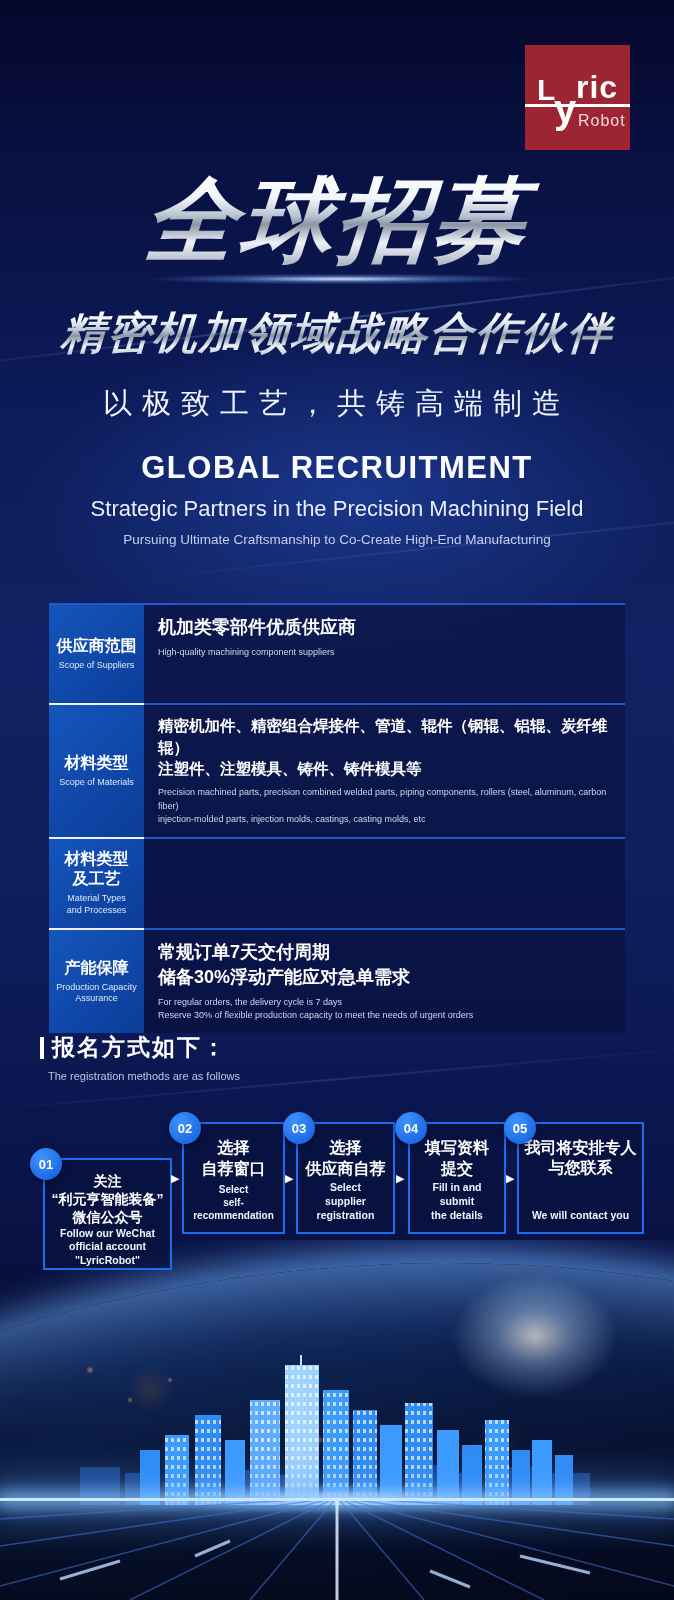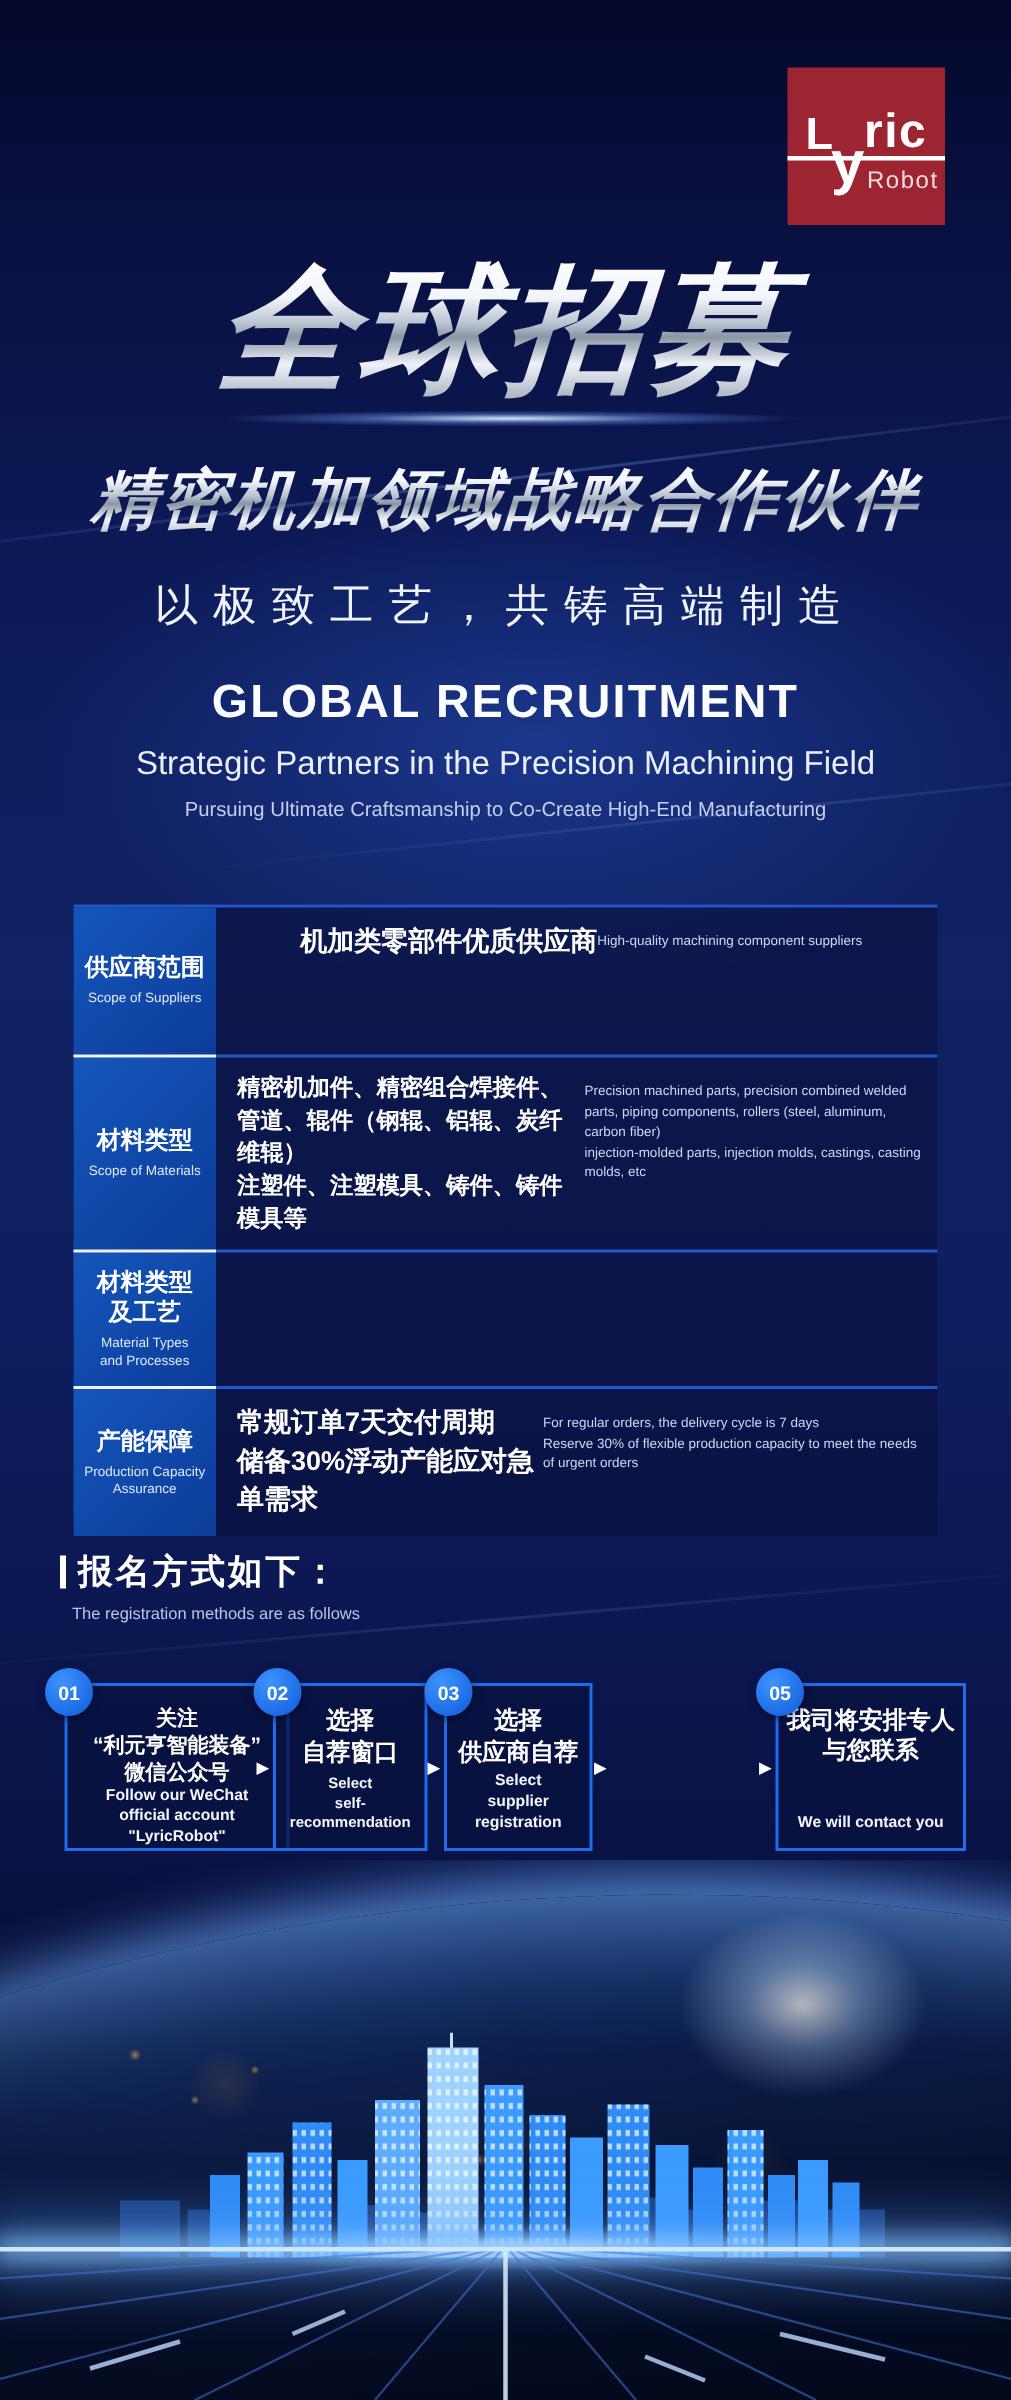--- a/index.html
+++ b/index.html
@@ -46,36 +46,36 @@
   .t-row{display:flex;border-top:2px solid #2257c7;background:rgba(6,12,48,.45);}
   .t-row:nth-child(1){min-height:100px;}
   .t-row:nth-child(2){min-height:99px;}
   .t-row:nth-child(3){min-height:91px;}
   .t-row:nth-child(4){min-height:100px;}
   .t-label{position:relative;flex:0 0 95px;display:flex;flex-direction:column;justify-content:center;align-items:center;
     text-align:center;background:linear-gradient(135deg,#1456bb,#0c3c99);padding:4px 3px;}
   .t-row + .t-row .t-label::before{content:"";position:absolute;left:0;top:-2px;width:100%;height:2px;background:#edf2fd;}
   .t-label-cn{font-size:16px;font-weight:700;line-height:1.25;white-space:pre-line;}
   .t-label-en{margin-top:4px;font-size:9px;font-weight:400;color:#dfe8fa;line-height:1.3;white-space:pre-line;}
-  .t-content{flex:1;display:flex;justify-content:center;padding:10px 8px 10px 14px;}
+  .t-content{flex:1;display:flex;flex-direction:column;justify-content:flex-start;padding:10px 8px 10px 14px;}
   .t-content-cn{font-size:18px;font-weight:700;line-height:1.4;white-space:pre-line;}
   .t-row:nth-child(2) .t-content-cn{font-size:15.5px;}
   .t-content-en{margin-top:6px;font-size:9px;font-weight:400;color:#ccd8f2;line-height:1.5;white-space:pre-line;}
 
   
   .reg-heading{position:absolute;left:40px;top:1032px;display:flex;align-items:center;z-index:2;}
   .reg-bar{width:4px;height:22px;background:#fff;margin-right:8px;}
   .reg-title-cn{font-size:23px;font-weight:800;letter-spacing:2px;}
   .reg-title-en{position:absolute;left:48px;top:1070px;font-size:11px;color:#b9c6e4;z-index:2;}
 
   
   .steps{position:absolute;left:0;top:1122px;width:674px;height:112px;z-index:2;}
   .step{position:absolute;top:0;height:112px;border:2px solid #1e6cf0;background:rgba(8,18,62,.72);
     display:flex;flex-direction:column;justify-content:space-evenly;align-items:center;text-align:center;padding:12px 4px 8px;}
-  .step.s1{left:43px;width:150px;}
+  .step.s1{left:43px;width:129px;margin-top:36px;}
   .step.s2{left:182px;width:103px;}
   .step.s3{left:296px;width:99px;}
   .step.s4{left:408px;width:98px;}
   .step.s5{left:517px;width:127px;gap:28px;}
   .badge{position:absolute;left:-15px;top:-12px;width:32px;height:32px;border-radius:50%;
     background:radial-gradient(circle at 35% 30%,#3d93ff,#0f5ad8);display:flex;align-items:center;justify-content:center;
     font-size:13px;font-weight:800;color:#fff;box-shadow:0 2px 6px rgba(0,0,30,.5);}
   .step-cn{font-size:16px;font-weight:800;line-height:1.3;white-space:pre-line;}
   .step.s1 .step-cn{font-size:14px;}
   .step-en{font-size:10.5px;font-weight:700;line-height:1.3;white-space:pre-line;color:#f2f6ff;}
@@ -209,20 +209,27 @@
 self-recommendation</div>
     </div>
     <div class="step s3">
       <div class="badge">03</div>
       <div class="step-cn">选择
 供应商自荐</div>
       <div class="step-en">Select
 supplier
 registration</div>
     </div>
+    <div class="step s4">
+      <div class="badge">04</div>
+      <div class="step-cn">填写资料
+提交</div>
+      <div class="step-en">Fill in and submit
+the details</div>
+    </div>
     <div class="step s5">
       <div class="badge">05</div>
       <div class="step-cn">我司将安排专人
 与您联系</div>
       <div class="step-en">We will contact you</div>
     </div>
     <div class="arrow a1">▶</div>
     <div class="arrow a2">▶</div>
     <div class="arrow a3">▶</div>
     <div class="arrow a4">▶</div>

